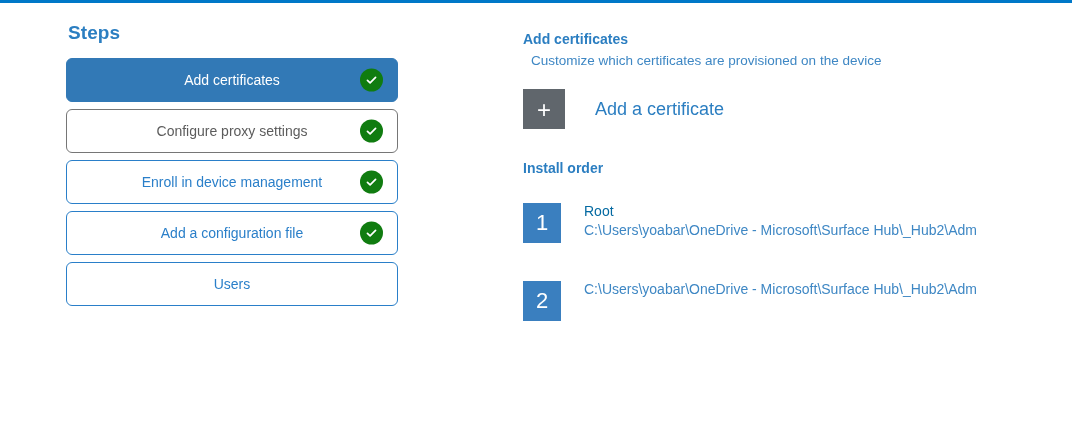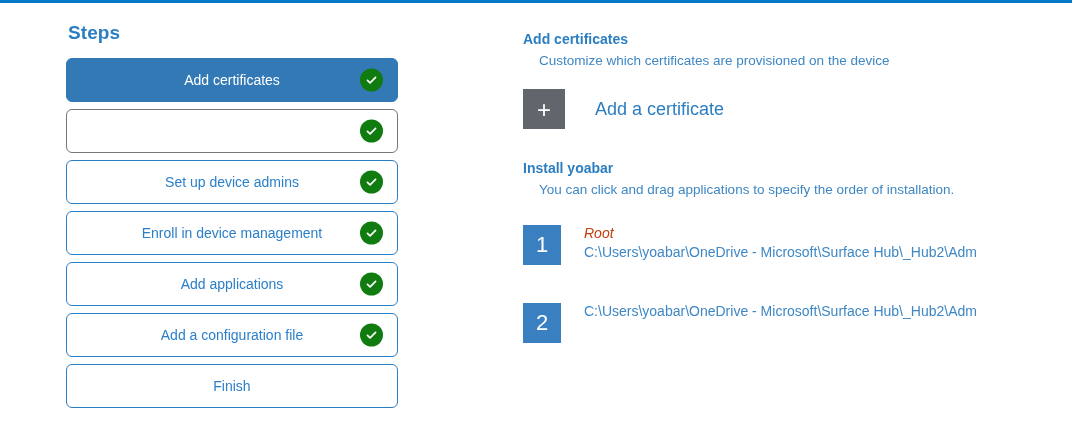--- a/index.html
+++ b/index.html
@@ -95,21 +95,21 @@
     font-size: 14px;
     font-weight: bold;
     color: #2b7ec1;
     line-height: 18px;
     margin: 0;
   }
   .sec-sub {
     font-size: 13.5px;
     color: #3e87c4;
     line-height: 18px;
-    margin: 4px 0 0 16px;
+    margin: 4px 0 0 8px;
   }
   .add-cert-row {
     display: flex;
     align-items: center;
     margin-top: 19px;
   }
   .plus-tile {
     width: 42px;
     height: 40px;
     background: #60666c;
@@ -154,23 +154,22 @@
     flex: 0 0 auto;
     user-select: none;
   }
   .order-text {
     margin-left: 23px;
     margin-top: -1px;
     white-space: nowrap;
   }
   .order-name {
     font-size: 14px;
-    color: #c2410c;
+    color: #0369a1;
     line-height: 19px;
-    font-style: italic;
   }
   .order-path {
     font-size: 14px;
     color: #3e87c4;
     line-height: 19px;
     text-align: center;
   }
 </style>
 </head>
 <body>
@@ -187,85 +186,69 @@
       <div class="step-btn active">
         <span class="step-label">Add certificates</span>
         <span class="step-check">
           <svg width="13" height="13" viewBox="0 0 16 16">
               <path d="M3 8.4 L6.3 11.6 L13 4.8" stroke="#ffffff" stroke-width="2.1" fill="none" stroke-linecap="round" stroke-linejoin="round"></path>
             </svg>
         </span>
       </div>
 
       <div class="step-btn muted">
-        <span class="step-check">
-          <svg width="13" height="13" viewBox="0 0 16 16">
-              <path d="M3 8.4 L6.3 11.6 L13 4.8" stroke="#ffffff" stroke-width="2.1" fill="none" stroke-linecap="round" stroke-linejoin="round"></path>
-            </svg>
-        </span>
-      </div>
-
-      <div class="step-btn">
-        <span class="step-label">Set up device admins</span>
-        <span class="step-check">
-          <svg width="13" height="13" viewBox="0 0 16 16">
-              <path d="M3 8.4 L6.3 11.6 L13 4.8" stroke="#ffffff" stroke-width="2.1" fill="none" stroke-linecap="round" stroke-linejoin="round"></path>
-            </svg>
-        </span>
-      </div>
+        <span class="step-label">Configure proxy settings</span>
+        <span class="step-check">
+          <svg width="13" height="13" viewBox="0 0 16 16">
+              <path d="M3 8.4 L6.3 11.6 L13 4.8" stroke="#ffffff" stroke-width="2.1" fill="none" stroke-linecap="round" stroke-linejoin="round"></path>
+            </svg>
+        </span>
+      </div>
+
 
       <div class="step-btn">
         <span class="step-label">Enroll in device management</span>
         <span class="step-check">
           <svg width="13" height="13" viewBox="0 0 16 16">
               <path d="M3 8.4 L6.3 11.6 L13 4.8" stroke="#ffffff" stroke-width="2.1" fill="none" stroke-linecap="round" stroke-linejoin="round"></path>
             </svg>
         </span>
       </div>
 
-      <div class="step-btn">
-        <span class="step-label">Add applications</span>
-        <span class="step-check">
-          <svg width="13" height="13" viewBox="0 0 16 16">
-              <path d="M3 8.4 L6.3 11.6 L13 4.8" stroke="#ffffff" stroke-width="2.1" fill="none" stroke-linecap="round" stroke-linejoin="round"></path>
-            </svg>
-        </span>
-      </div>
 
       <div class="step-btn">
         <span class="step-label">Add a configuration file</span>
         <span class="step-check">
           <svg width="13" height="13" viewBox="0 0 16 16">
               <path d="M3 8.4 L6.3 11.6 L13 4.8" stroke="#ffffff" stroke-width="2.1" fill="none" stroke-linecap="round" stroke-linejoin="round"></path>
             </svg>
         </span>
       </div>
 
       <div class="step-btn">
-        <span class="step-label">Finish</span>
+        <span class="step-label">Users</span>
       </div>
 
     </div>
   </div>
 
   <div class="detail-panel">
 
     <div class="sec-head">Add certificates</div>
     <div class="sec-sub">Customize which certificates are provisioned on the device</div>
 
     <div class="add-cert-row">
       <div class="plus-tile">
         <span>+</span>
       </div>
       <div class="add-cert-label">Add a certificate</div>
     </div>
 
     <div class="install-block">
-      <div class="sec-head">Install yoabar</div>
-      <div class="sec-sub">You can click and drag applications to specify the order of installation.</div>
+      <div class="sec-head">Install order</div>
 
       <div class="order-list">
 
         <div class="order-item">
           <div class="order-num">1</div>
           <div class="order-text">
             <div class="order-name">Root</div>
             <div class="order-path">C:\Users\yoabar\OneDrive - Microsoft\Surface Hub\_Hub2\Adm</div>
           </div>
         </div>

